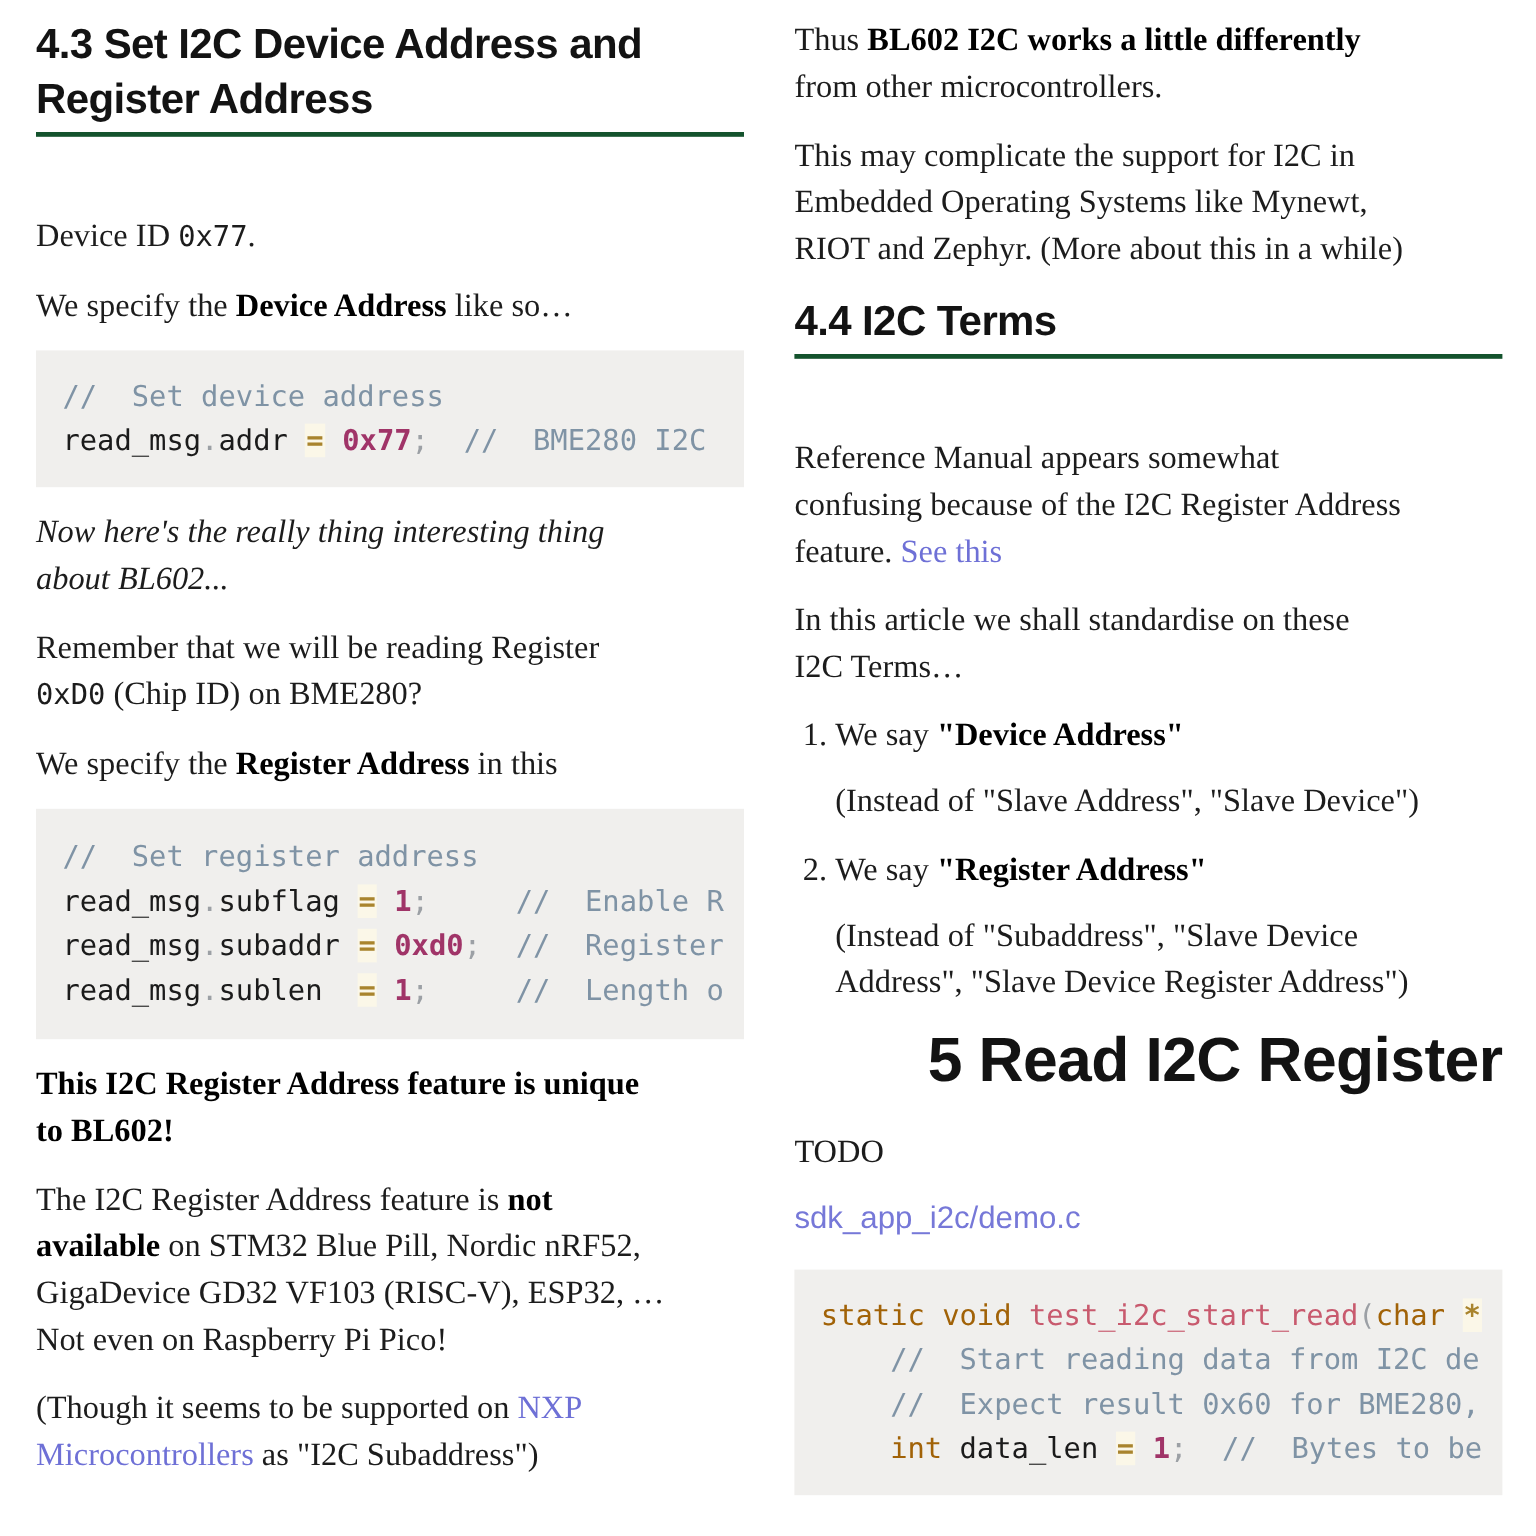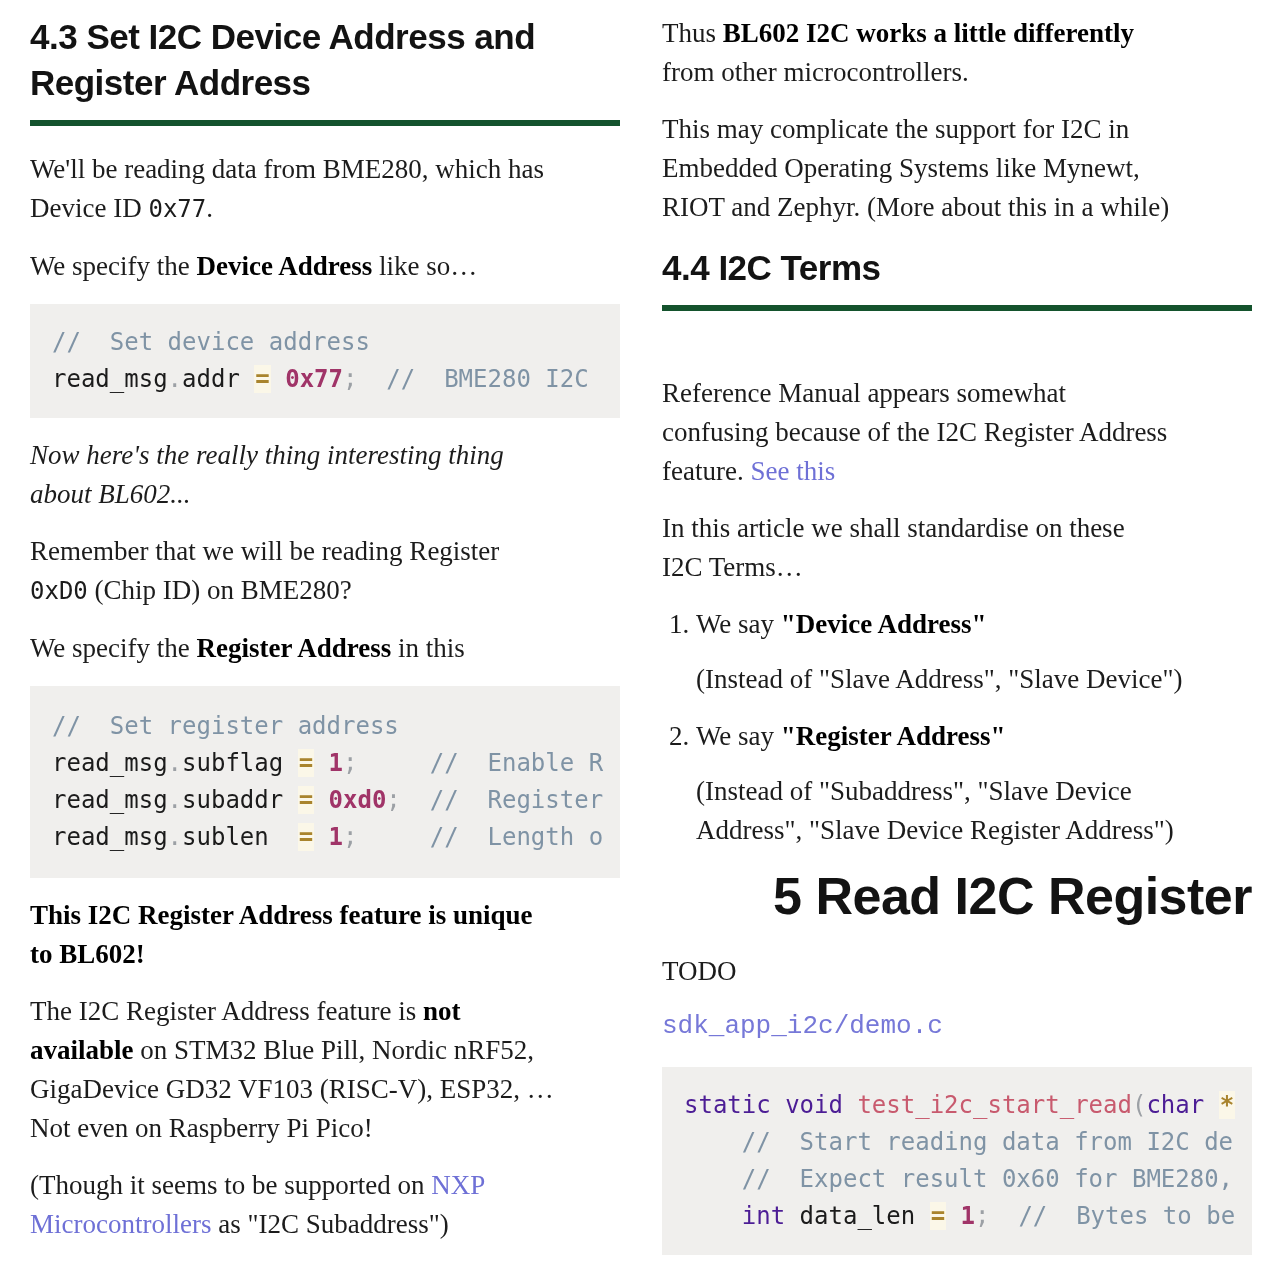--- a/index.html
+++ b/index.html
@@ -5,21 +5,21 @@
   html,body{margin:0;padding:0;background:#ffffff;}
   body{width:1280px;height:1280px;overflow:hidden;
        font-family:"Liberation Serif",serif;color:#1c1c1c;}
   .columns{display:flex;gap:42px;padding:14px 28px 0 30px;}
   .col{width:590px;flex:0 0 590px;}
 
   
   h1,h2{font-family:"Liberation Sans",sans-serif;color:#131313;
         font-weight:bold;letter-spacing:-0.5px;}
   h2{font-size:35px;line-height:46px;margin:0 0 24px;
-     padding-bottom:14px;border-bottom:6px solid #14532d;}
+     padding-bottom:4px;border-bottom:4px solid #14532d;}
   h2.mt{margin-top:10px;}
   h1{font-size:52px;line-height:52px;margin:10px 0 30px;text-align:right;}
 
   
   p{font-size:27px;line-height:39px;margin:0 0 18px;}
   .rt-b{font-weight:bold;color:#000;}
   .rt-i{font-style:italic;}
   .rt-c{font-family:"DejaVu Sans Mono",monospace;font-size:24px;}
   .rt-a{color:#6e70d6;text-decoration:none;cursor:pointer;}
 
@@ -27,44 +27,44 @@
   .codeblock{background:#f0efed;margin:0 0 18px;padding:20px 0 20px 22px;
              font-family:"DejaVu Sans Mono",monospace;font-size:24px;
              line-height:37px;white-space:pre;overflow:hidden;}
   .codeblock.tall{padding-top:22px;padding-bottom:22px;}
   .cl{height:37px;}
   .tk-cm{color:#7f93a5;}
   .tk-id{color:#1b1b1b;font-weight:normal;}
   .tk-pu{color:#9ca0a5;}
   .tk-op{color:#a9842d;font-weight:bold;background:#fbf7e8;padding:0 1px;}
   .tk-nu{color:#a03468;font-weight:bold;}
-  .tk-kw{color:#4c1d95;}
+  .tk-kw{color:#a16207;}
   .tk-fn{color:#c85a6e;}
   .tk-sp{color:#1b1b1b;}
 
   
   ol{margin:0 0 20px;padding-left:34px;}
   li{margin-bottom:18px;font-size:27px;line-height:39px;}
   li p{margin:0 0 16px;}
   li p:last-child{margin-bottom:0;}
 
   .todo-p{margin-bottom:16px;}
   .mono-link{margin:0 0 20px;line-height:38px;}
-  .mono-link a{font-family:Liberation Mono, monospace;font-size:26px;
+  .mono-link a{font-family:Liberation Sans, sans-serif;font-size:26px;
                color:#7678d8;text-decoration:none;cursor:pointer;}
   .last{margin-bottom:0;}
 </style>
 </head>
 <body>
 
 <div class="columns">
 
   <div class="col">
     <h2><span class="rt-t">4.3 Set I2C Device Address and</span><br><span class="rt-t">Register Address</span></h2>
-    <p><span class="rt-t">We'll be reading data from BME280, which has</span><br><span class="rt-t">Device ID </span><code class="rt-c">0x77</code><span class="rt-t">.</span></p>
+    <p><br><span class="rt-t">Device ID </span><code class="rt-c">0x77</code><span class="rt-t">.</span></p>
     <p><span class="rt-t">We specify the </span><strong class="rt-b">Device Address</strong><span class="rt-t"> like so…</span></p>
     <div class="codeblock"><div class="cl"><span class="tk-cm">//  Set device address</span></div><div class="cl"><span class="tk-id">read_msg</span><span class="tk-pu">.</span><span class="tk-id">addr</span><span class="tk-sp"> </span><span class="tk-op">=</span><span class="tk-sp"> </span><span class="tk-nu">0x77</span><span class="tk-pu">;</span><span class="tk-sp">  </span><span class="tk-cm">//  BME280 I2C</span></div></div>
     <p><em class="rt-i">Now here's the really thing interesting thing</em><br><em class="rt-i">about BL602...</em></p>
     <p><span class="rt-t">Remember that we will be reading Register</span><br><code class="rt-c">0xD0</code><span class="rt-t"> (Chip ID) on BME280?</span></p>
     <p><span class="rt-t">We specify the </span><strong class="rt-b">Register Address</strong><span class="rt-t"> in this</span><br></p>
     <div class="codeblock tall"><div class="cl"><span class="tk-cm">//  Set register address</span></div><div class="cl"><span class="tk-id">read_msg</span><span class="tk-pu">.</span><span class="tk-id">subflag</span><span class="tk-sp"> </span><span class="tk-op">=</span><span class="tk-sp"> </span><span class="tk-nu">1</span><span class="tk-pu">;</span><span class="tk-sp">     </span><span class="tk-cm">//  Enable R</span></div><div class="cl"><span class="tk-id">read_msg</span><span class="tk-pu">.</span><span class="tk-id">subaddr</span><span class="tk-sp"> </span><span class="tk-op">=</span><span class="tk-sp"> </span><span class="tk-nu">0xd0</span><span class="tk-pu">;</span><span class="tk-sp">  </span><span class="tk-cm">//  Register</span></div><div class="cl"><span class="tk-id">read_msg</span><span class="tk-pu">.</span><span class="tk-id">sublen</span><span class="tk-sp">  </span><span class="tk-op">=</span><span class="tk-sp"> </span><span class="tk-nu">1</span><span class="tk-pu">;</span><span class="tk-sp">     </span><span class="tk-cm">//  Length o</span></div></div>
     <p><strong class="rt-b">This I2C Register Address feature is unique</strong><br><strong class="rt-b">to BL602!</strong></p>
     <p><span class="rt-t">The I2C Register Address feature is </span><strong class="rt-b">not</strong><br><strong class="rt-b">available</strong><span class="rt-t"> on STM32 Blue Pill, Nordic nRF52,</span><br><span class="rt-t">GigaDevice GD32 VF103 (RISC-V), ESP32, …</span><br><span class="rt-t">Not even on Raspberry Pi Pico!</span></p>
     <p class="last"><span class="rt-t">(Though it seems to be supported on </span><a class="rt-a">NXP</a><br><a class="rt-a">Microcontrollers</a><span class="rt-t"> as "I2C Subaddress")</span></p>
   </div>

